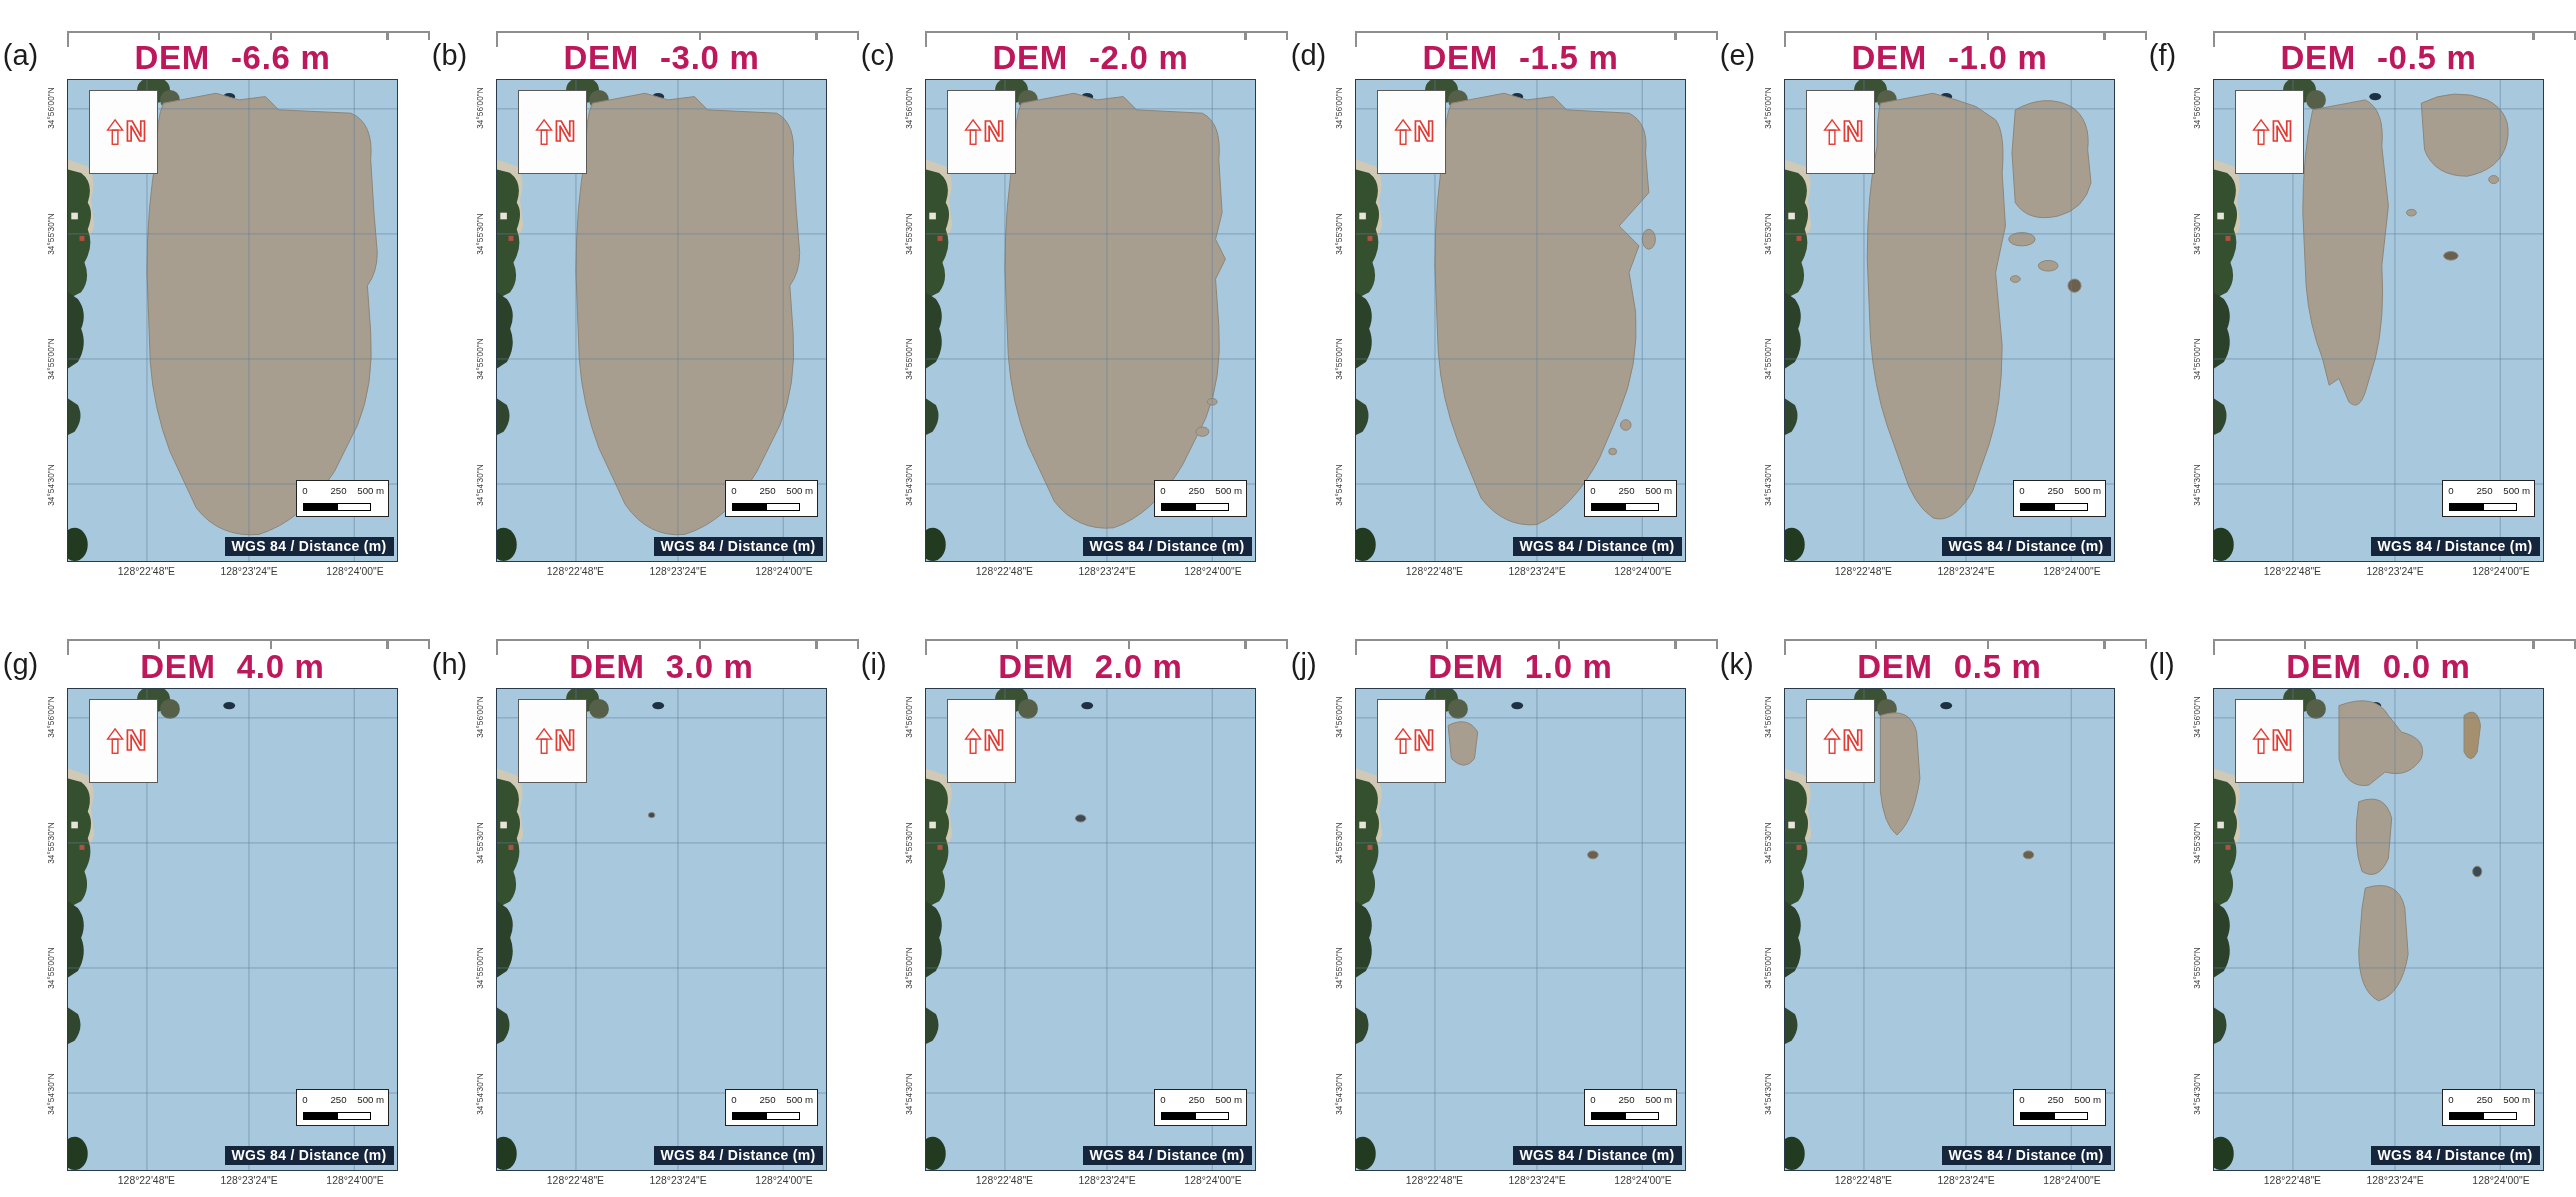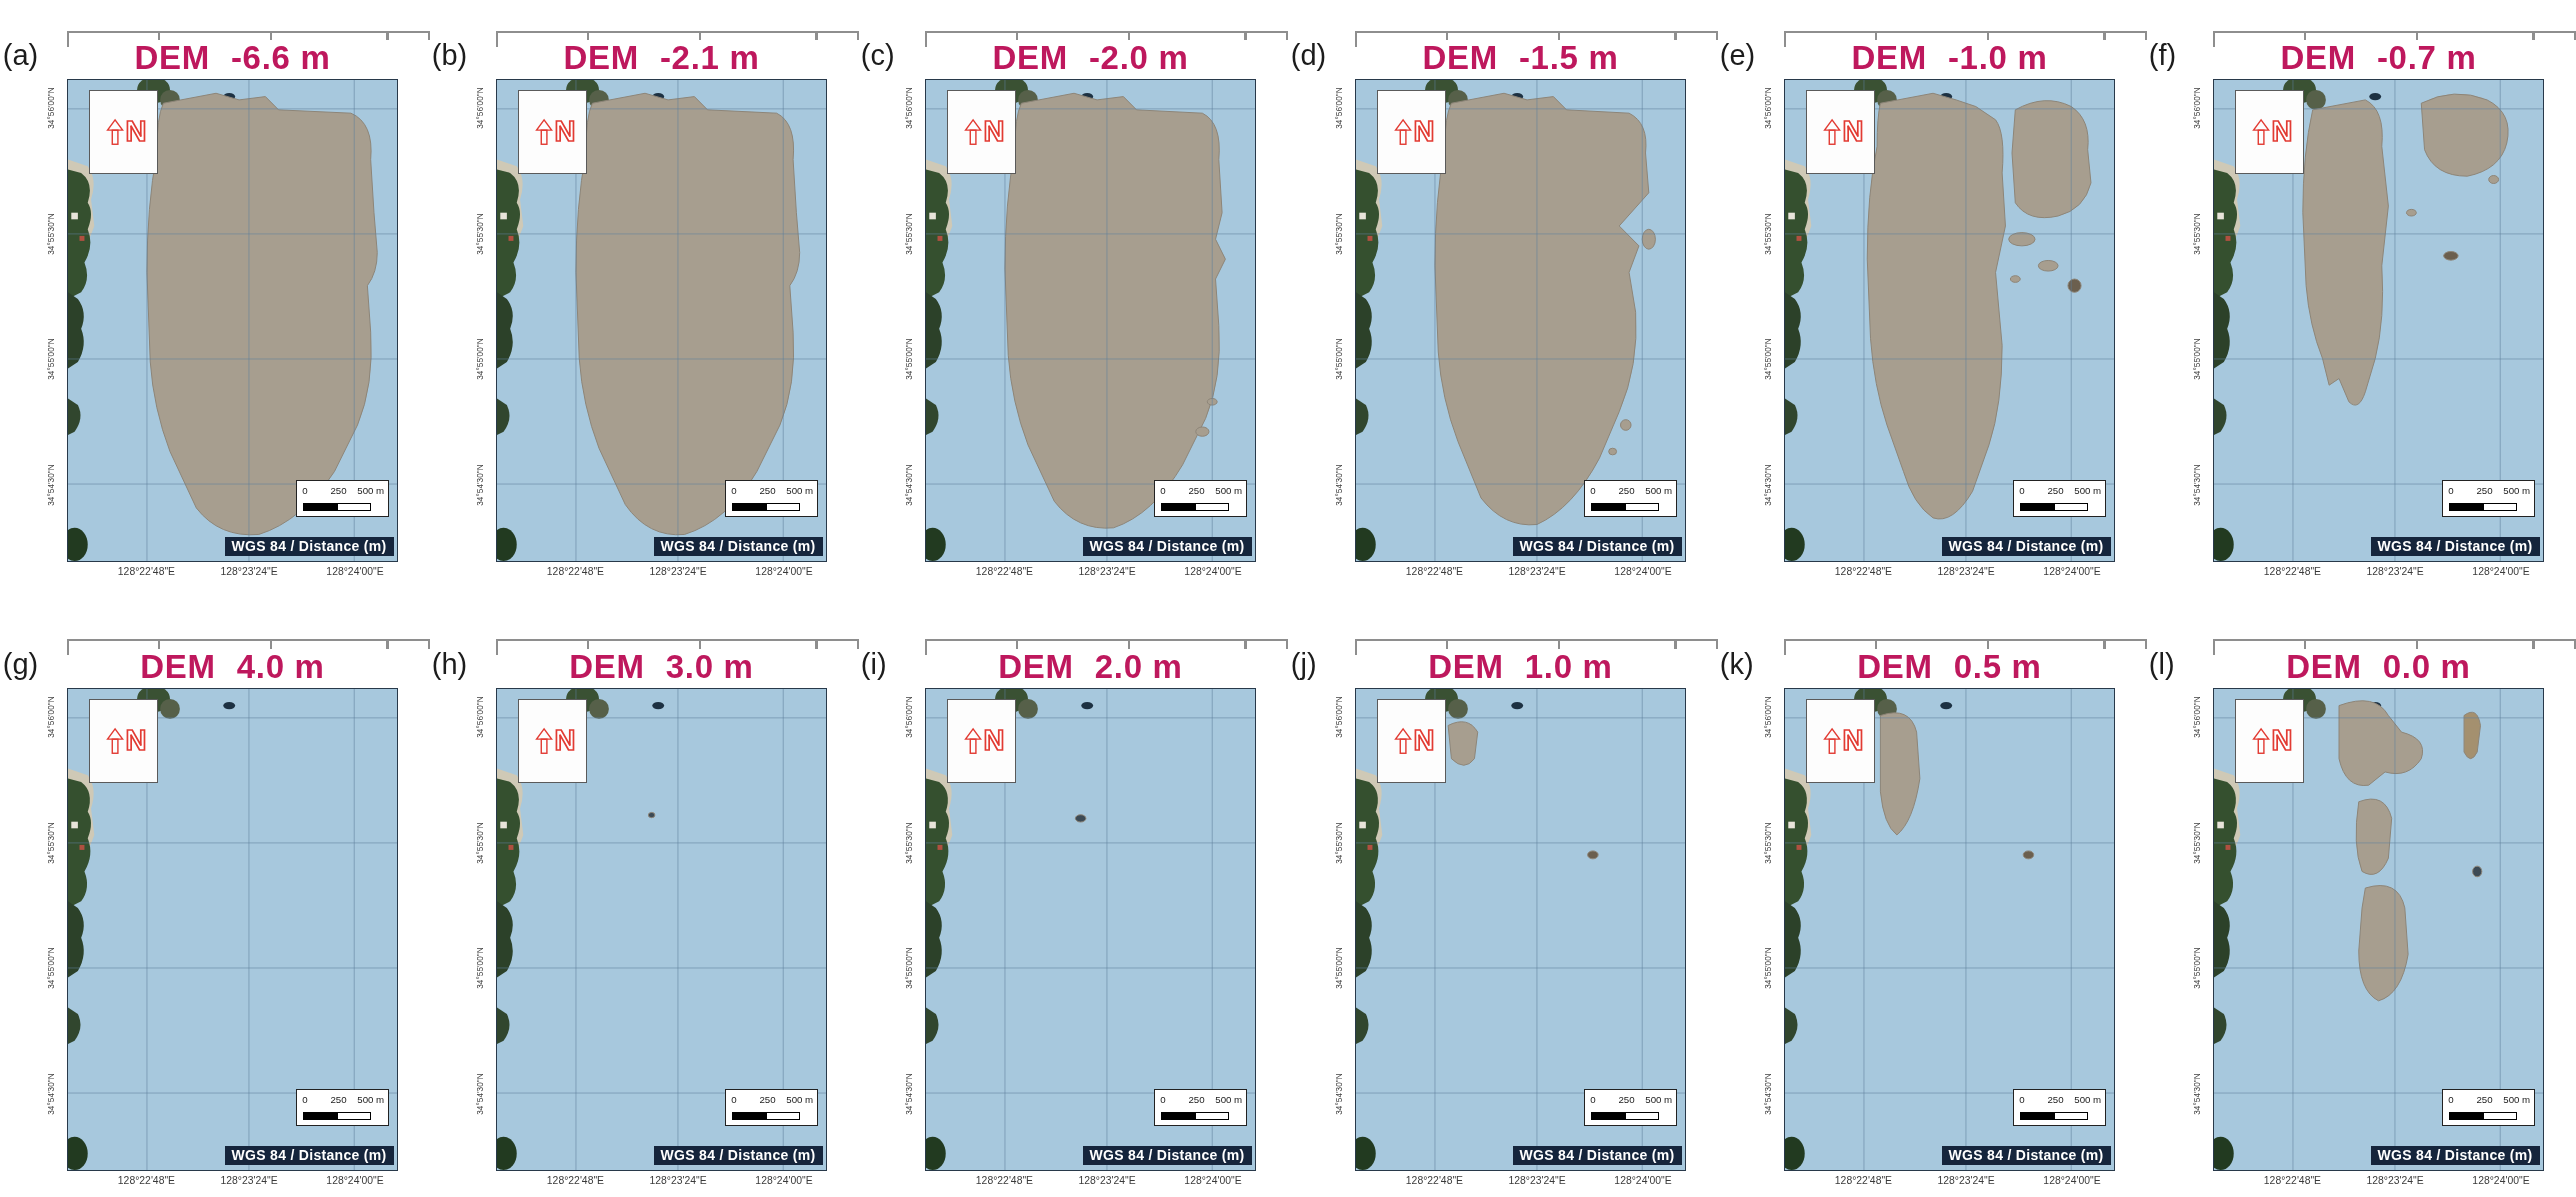--- a/index.html
+++ b/index.html
@@ -131,21 +131,21 @@
     <div class="letter">(b)</div>
     <div class="ruler">
       <span class="tick tk0"></span>
       <span class="tick tk1"></span>
       <span class="tick tk2"></span>
       <span class="tick tk3"></span>
       <span class="tick tk4"></span>
     </div>
     <div class="ptitle">
       <span>DEM</span>
-      <span>-2.1 m</span>
+      <span>-3.0 m</span>
     </div>
     <div class="map">
       <svg class="geo" viewBox="0 0 100 145" preserveAspectRatio="none">
         <path d="M0,24 L6,26 Q9,30 7,36 L8,44 Q6,50 3,52 L0,54 Z" fill="#cfc9b6"></path>
         <path d="M0,27 L4,28 Q8,31 6,37 Q8,40 6,45 Q8,50 5,55 Q7,60 4,64 L0,66 Z" fill="#35502f"></path>
         <path d="M0,64 L3,66 Q6,70 4,75 Q6,80 3,85 L0,87 Z" fill="#2c4129"></path>
         <path d="M0,96 L3,98 Q5,102 2,106 L0,107 Z" fill="#31462e"></path>
         <ellipse cx="2" cy="140" rx="4" ry="5" fill="#223a20"></ellipse>
         <ellipse cx="26" cy="3" rx="5" ry="4" fill="#3a5133"></ellipse>
         <ellipse cx="31" cy="6" rx="3" ry="3" fill="#566049"></ellipse>
@@ -389,21 +389,21 @@
     <div class="letter">(f)</div>
     <div class="ruler">
       <span class="tick tk0"></span>
       <span class="tick tk1"></span>
       <span class="tick tk2"></span>
       <span class="tick tk3"></span>
       <span class="tick tk4"></span>
     </div>
     <div class="ptitle">
       <span>DEM</span>
-      <span>-0.7 m</span>
+      <span>-0.5 m</span>
     </div>
     <div class="map">
       <svg class="geo" viewBox="0 0 100 145" preserveAspectRatio="none">
         <path d="M0,24 L6,26 Q9,30 7,36 L8,44 Q6,50 3,52 L0,54 Z" fill="#cfc9b6"></path>
         <path d="M0,27 L4,28 Q8,31 6,37 Q8,40 6,45 Q8,50 5,55 Q7,60 4,64 L0,66 Z" fill="#35502f"></path>
         <path d="M0,64 L3,66 Q6,70 4,75 Q6,80 3,85 L0,87 Z" fill="#2c4129"></path>
         <path d="M0,96 L3,98 Q5,102 2,106 L0,107 Z" fill="#31462e"></path>
         <ellipse cx="2" cy="140" rx="4" ry="5" fill="#223a20"></ellipse>
         <ellipse cx="26" cy="3" rx="5" ry="4" fill="#3a5133"></ellipse>
         <ellipse cx="31" cy="6" rx="3" ry="3" fill="#566049"></ellipse>

